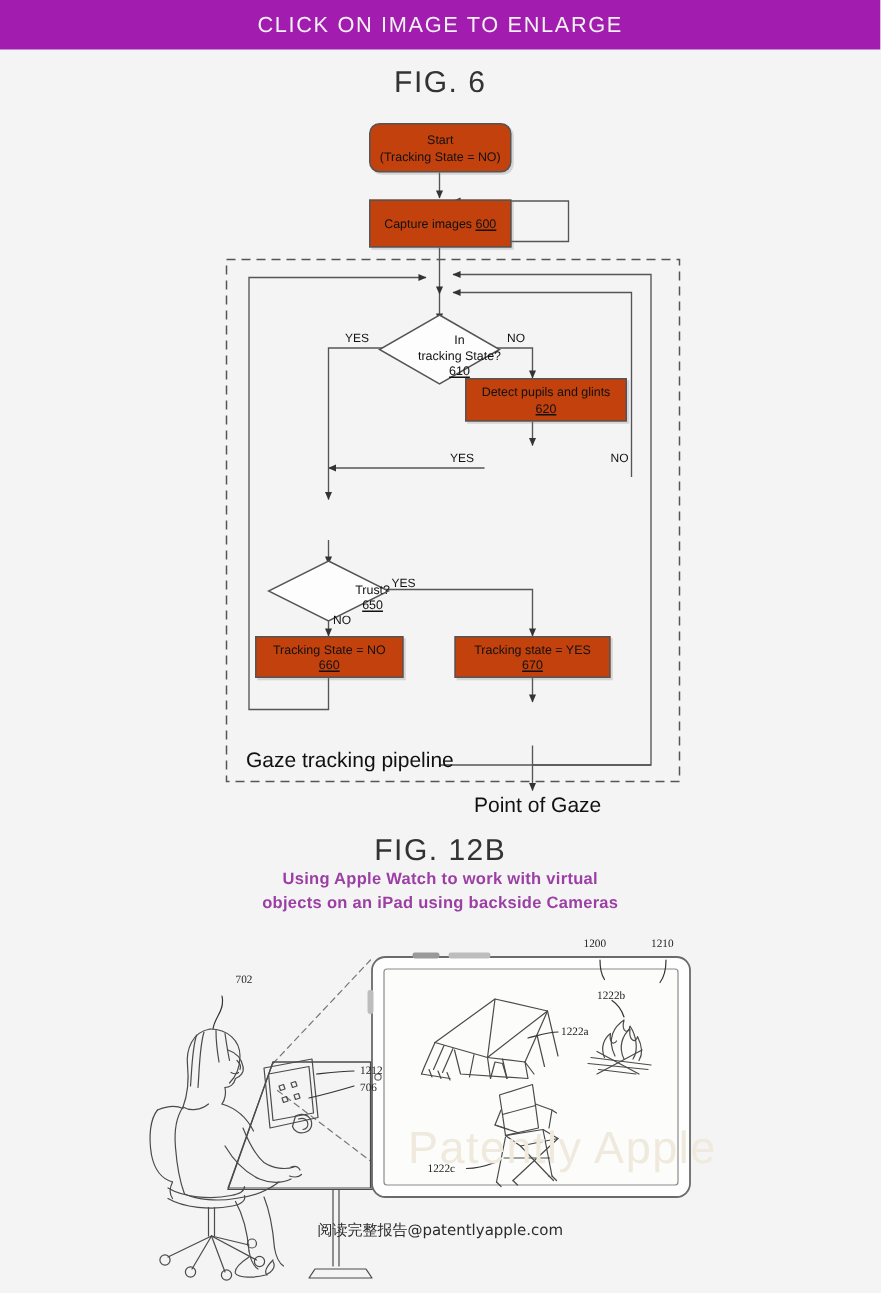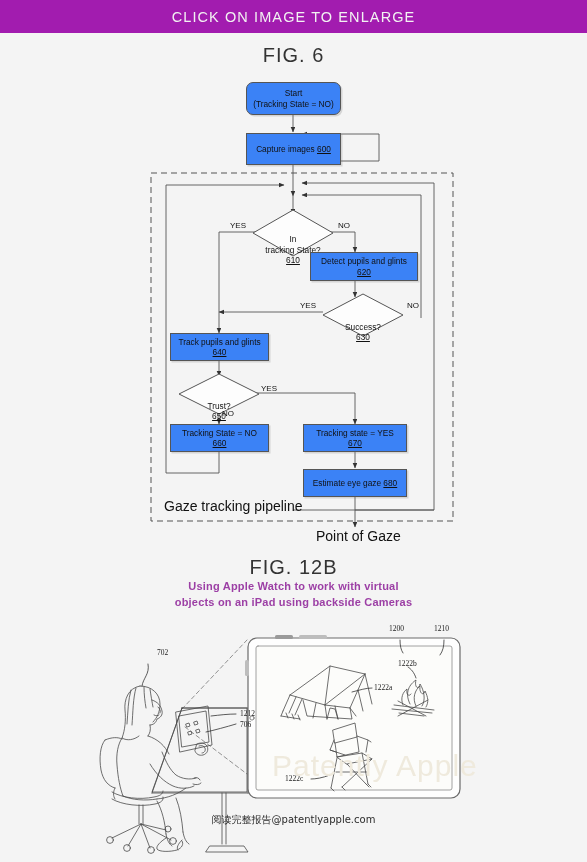--- a/index.html
+++ b/index.html
@@ -30,36 +30,36 @@
     position:absolute;width:587px;text-align:center;
     font-size:11px;font-weight:bold;color:#9c3fa5;line-height:16px;
     letter-spacing:0.2px;
   }
   #fig12-sub{top:578px;}
 
   
   #flow{position:absolute;left:0;top:0;width:587px;height:552px;}
   .node{
     position:absolute;box-sizing:border-box;
-    background:#3b82f6;border:1px solid #555;
+    background:#c2410c;border:1px solid #555;
     display:flex;align-items:center;justify-content:center;
     text-align:center;font-size:8.3px;color:#111;line-height:10.5px;
     box-shadow:1.5px 1.5px 0 rgba(120,120,120,.25);
   }
   .node.round{border-radius:7px;}
   .node .inner{padding:0 3px;}
   .node u{text-decoration:underline;}
   .lbl{
     position:absolute;font-size:8px;color:#111;white-space:nowrap;
   }
   .diamond-wrap{position:absolute;}
   .diamond-wrap svg{position:absolute;left:0;top:0;}
   .diamond-txt{
-    position:absolute;left:0;top:17px;width:100%;height:100%;
-    display:flex;align-items:center;justify-content:center;
+    position:absolute;left:0;top:4px;width:100%;height:100%;
+    display:flex;align-items:center;justify-content:flex-end;
     text-align:center;font-size:8.3px;line-height:10.5px;color:#111;
     pointer-events:none;
   }
   #wires{position:absolute;left:0;top:0;}
   .region-lbl{position:absolute;font-size:14px;color:#111;}
 
   
   #fig12{position:absolute;left:0;top:612px;width:587px;height:250px;}
   #fig12 svg{position:absolute;left:0;top:0;}
   .refnum{position:absolute;font-size:7.5px;color:#222;font-family:"Liberation Serif",serif;}
@@ -157,38 +157,21 @@
     </div>
   </div>
 
   <div class="node" style="left:310px;top:252px;width:108px;height:29px;">
     <div class="inner">
       <span>Detect pupils and glints</span><br>
       <u>620</u>
     </div>
   </div>
 
-  <div class="diamond-wrap" style="left:322px;top:293px;width:82px;height:44px;">
-    <svg width="82" height="44">
-        <polygon points="41,1 81,22 41,43 1,22" fill="#fdfdfd" stroke="#555" stroke-width="1"></polygon>
-      </svg>
-    <div class="diamond-txt">
-      <div>
-        <span>Success?</span><br>
-        <u>630</u>
-      </div>
-    </div>
-  </div>
-
-  <div class="node" style="left:170px;top:333px;width:99px;height:28px;">
-    <div class="inner">
-      <span>Track pupils and glints</span><br>
-      <u>640</u>
-    </div>
-  </div>
+
 
   <div class="diamond-wrap" style="left:178px;top:373px;width:82px;height:42px;">
     <svg width="82" height="42">
         <polygon points="41,1 81,21 41,41 1,21" fill="#fdfdfd" stroke="#555" stroke-width="1"></polygon>
       </svg>
     <div class="diamond-txt">
       <div>
         <span>Trust?</span><br>
         <u>650</u>
       </div>
@@ -202,26 +185,20 @@
     </div>
   </div>
 
   <div class="node" style="left:303px;top:424px;width:104px;height:28px;">
     <div class="inner">
       <span>Tracking state = YES</span><br>
       <u>670</u>
     </div>
   </div>
 
-  <div class="node" style="left:303px;top:469px;width:104px;height:28px;">
-    <div class="inner">
-      <span>Estimate eye gaze</span>
-      <u>680</u>
-    </div>
-  </div>
 
   <div class="lbl" style="left:230px;top:221px;">YES</div>
   <div class="lbl" style="left:338px;top:221px;">NO</div>
   <div class="lbl" style="left:300px;top:301px;">YES</div>
   <div class="lbl" style="left:407px;top:301px;">NO</div>
   <div class="lbl" style="left:261px;top:384px;">YES</div>
   <div class="lbl" style="left:222px;top:409px;">NO</div>
 
   <div class="region-lbl" style="left:164px;top:498px;">Gaze tracking pipeline</div>
   <div class="region-lbl" style="left:316px;top:528px;">Point of Gaze</div>

